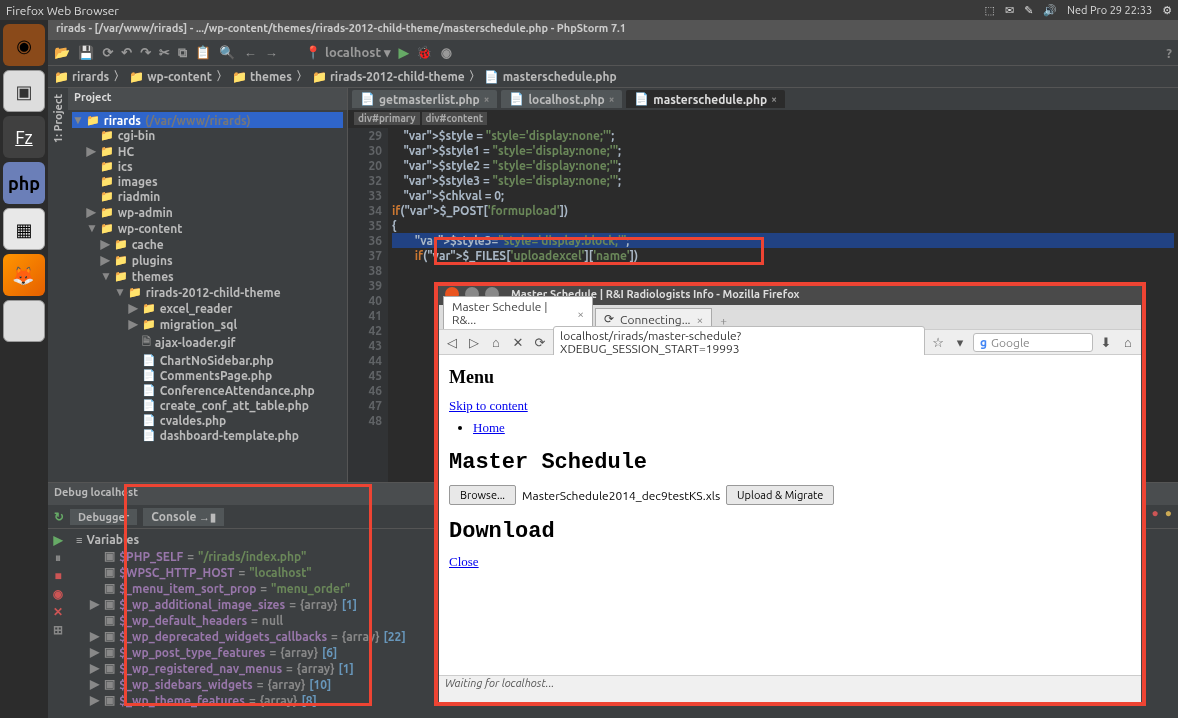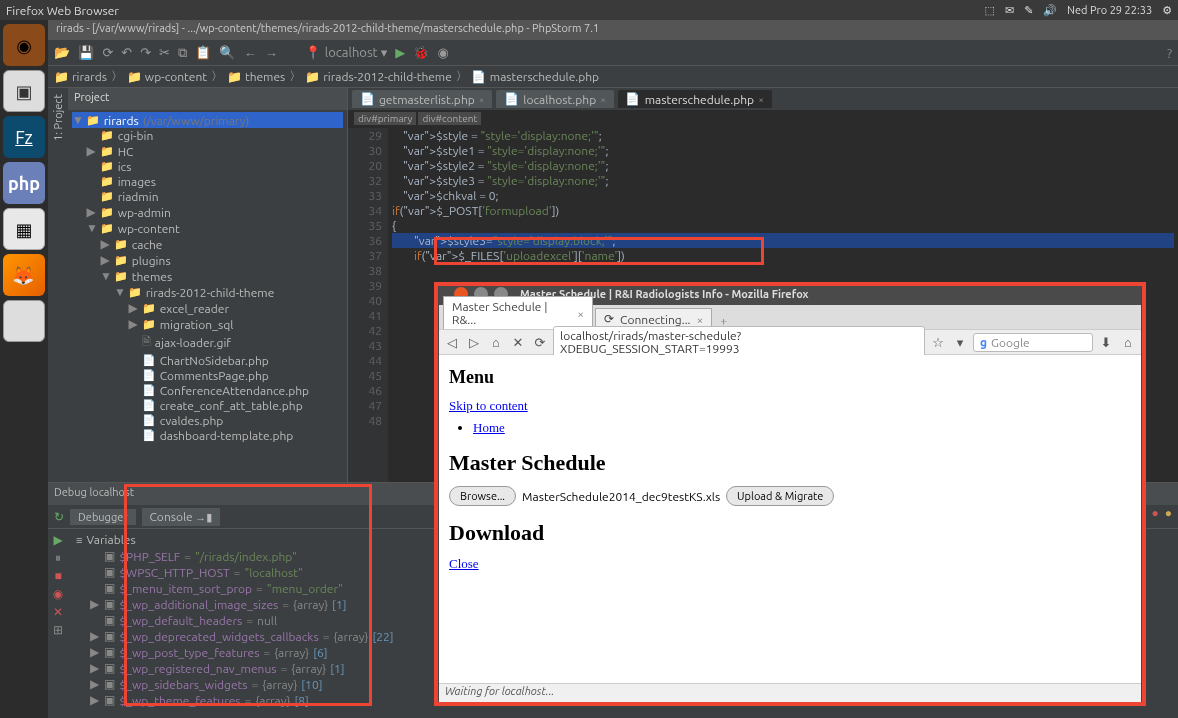--- a/index.html
+++ b/index.html
@@ -9,28 +9,28 @@
 .gnome-bar { height: 20px; background: #3a3a3a; color: #ddd; display: flex; align-items: center; padding: 0 6px; }
 .gnome-bar .title { flex: 1; }
 .gnome-bar .right { display: flex; gap: 10px; align-items: center; }
 .gnome-bar .right span { font-size: 11px; }
 
 
 .unity-launcher { position: absolute; top: 20px; left: 0; width: 48px; height: 698px; background: #2c2c2c; display: flex; flex-direction: column; align-items: center; padding-top: 4px; gap: 4px; }
 .unity-launcher .launcher-item { width: 42px; height: 42px; border-radius: 6px; display: flex; align-items: center; justify-content: center; font-size: 18px; }
 .ubuntu-btn { background: #8a4a1a; }
 .terminal-btn { background: #ddd; border: 1px solid #999; color: #333; }
-.filezilla-btn { background: #0c4a6e; color: #fff; text-decoration: underline; }
-.php-btn { background: #6b7fb8; color: #ffffff; font-weight: bold; font-size: 11px; }
+.filezilla-btn { background: #404040; color: #fff; text-decoration: underline; }
+.php-btn { background: #6b7fb8; color: #000000; font-weight: bold; font-size: 11px; }
 .files-btn { background: #e8e8e8; border: 1px solid #aaa; }
 .firefox-btn { background: linear-gradient(135deg, #ff9500, #e66000); color: #003eaa; border-radius: 50%; }
 .blank-btn { background: #ddd; border: 1px solid #999; }
 
 
-.ide { position: absolute; top: 20px; left: 48px; right: 0; bottom: 0; background: #3c3f41; display: flex; flex-direction: column; }
+.ide { position: absolute; top: 20px; left: 48px; right: 0; bottom: 0; background: #3c3f41; display: flex; flex-direction: column; font-weight: bold; }
 .ide-title { height: 20px; background: #555; color: #ccc; padding: 2px 8px; font-size: 11px; }
 .ide-menubar { height: 22px; background: #3c3f41; display: flex; align-items: center; padding: 0 6px; gap: 14px; color: #bbb; }
 .ide-menubar span { font-size: 12px; cursor: pointer; }
 .ide-toolbar { height: 26px; background: #3c3f41; border-bottom: 1px solid #555; display: flex; align-items: center; padding: 0 6px; gap: 8px; color: #999; }
 .ide-toolbar span { font-size: 13px; }
 .ide-breadcrumb { height: 22px; background: #3c3f41; border-bottom: 1px solid #555; display: flex; align-items: center; padding: 0 6px; gap: 4px; color: #bbb; }
 .ide-breadcrumb .crumb { display: flex; align-items: center; gap: 3px; font-size: 11px; }
 .ide-breadcrumb .folder-ic { color: #c09553; }
 
 .ide-body { flex: 1; display: flex; min-height: 0; }
@@ -86,44 +86,44 @@
 .var-line { font-size: 11px; padding: 1px 4px 1px 18px; display: flex; align-items: center; gap: 4px; }
 .var-line .arrow { width: 10px; color: #888; }
 .var-line .name { color: #9876aa; }
 .var-line .eq { color: #888; }
 .var-line .val { color: #6a8759; }
 .var-line .type { color: #888; }
 .var-line .idx { color: #6897bb; }
 
 
 .firefox-window { position: absolute; top: 282px; left: 438px; width: 704px; height: 424px; background: #fff; border: 1px solid #444; display: flex; flex-direction: column; }
-.ff-titlebar { height: 22px; background: #4a4a4a; display: flex; align-items: center; padding: 0 15px; gap: 6px; }
+.ff-titlebar { height: 22px; background: #4a4a4a; display: flex; align-items: center; padding: 0 6px; gap: 6px; }
 .ff-titlebar .winbtn { width: 14px; height: 14px; border-radius: 50%; display: inline-block; }
 .ff-titlebar .close-b { background: #e95420; }
 .ff-titlebar .min-b { background: #888; }
 .ff-titlebar .max-b { background: #888; }
 .ff-titlebar .tt { color: #ddd; font-size: 11px; font-weight: bold; margin-left: 6px; }
 .ff-tabs { height: 24px; background: #ddd; display: flex; align-items: flex-end; padding: 0 4px; }
 .ff-tab { background: #f0f0f0; color: #444; font-size: 11px; padding: 3px 8px; border: 1px solid #aaa; border-bottom: none; display: flex; align-items: center; gap: 6px; margin-right: 2px; max-width: 150px; }
 .ff-tab .x { color: #888; }
 .ff-tab.active { background: #fff; justify-content: center; }
 .ff-newtab { padding: 2px 6px; color: #888; }
 .ff-addrbar { height: 26px; background: #eee; border-top: 1px solid #ccc; border-bottom: 1px solid #ccc; display: flex; align-items: center; padding: 0 4px; gap: 4px; }
 .ff-addrbar .navbtn { width: 18px; text-align: center; color: #555; font-size: 13px; }
 .ff-url { flex: 1; background: #fff; border: 1px solid #bbb; padding: 2px 6px; font-size: 11px; color: #333; border-radius: 3px; }
 .ff-search { width: 120px; background: #fff; border: 1px solid #bbb; padding: 2px 6px; font-size: 11px; color: #888; border-radius: 3px; display: flex; align-items: center; gap: 4px; }
 .ff-content { flex: 1; background: #fff; padding: 8px 10px; overflow: auto; color: #000; }
 .ff-content h3 { font-size: 18px; font-weight: bold; margin: 4px 0 10px; font-family: serif; }
-.ff-content h2 { font-size: 22px; font-weight: bold; margin: 14px 0 10px; font-family: Liberation Serif, serif; }
+.ff-content h2 { font-size: 22px; font-weight: bold; margin: 14px 0 10px; font-family: Liberation Mono, monospace; }
 .ff-content a { color: #0000ee; text-decoration: underline; font-size: 13px; font-family: serif; }
 .ff-content ul { margin: 6px 0 6px 24px; }
 .ff-content li { font-size: 13px; font-family: serif; }
 .ff-content .form-row { margin: 6px 0; display: flex; align-items: center; gap: 6px; font-size: 12px; }
-.ff-content button { background: #e8e8e8; border: 1px solid #999; padding: 3px 10px; font-size: 11px; border-radius: 10px; }
-.ff-status { height: 22px; background: #f0f0f0; border-top: 1px solid #ccc; color: #555; font-size: 11px; padding: 1px 6px; font-style: italic; }
+.ff-content button { background: #e8e8e8; border: 1px solid #999; padding: 3px 10px; font-size: 11px; border-radius: 2px; }
+.ff-status { height: 30px; background: #f0f0f0; border-top: 1px solid #ccc; color: #555; font-size: 11px; padding: 1px 6px; font-style: italic; }
 
 
 .rb1 { top: 237px; left: 434px; width: 330px; height: 28px; }
 .rb5 { top: 484px; left: 124px; width: 248px; height: 222px; }
 </style>
 </head>
 <body>
 
 <div class="gnome-bar">
   <span class="title">Firefox Web Browser</span>
@@ -196,21 +196,21 @@
 
   <div class="ide-body">
     <div class="left-vtab">1: Project</div>
     <div class="project-panel">
       <div class="project-header">Project</div>
       <div class="project-tree" id="tree">
           <div class="tree-item indent-0 selected">
             <span class="arrow">▼</span>
             <span class="ic folder">📁</span>
             <span>rirards</span>
-            <span class="path-hint"> (/var/www/primary)</span>
+            <span class="path-hint"> (/var/www/rirards)</span>
           </div>
           <div class="tree-item indent-1">
             <span class="arrow"></span>
             <span class="ic folder">📁</span>
             <span>cgi-bin</span>
           </div>
           <div class="tree-item indent-1">
             <span class="arrow">▶</span>
             <span class="ic folder">📁</span>
             <span>HC</span>

